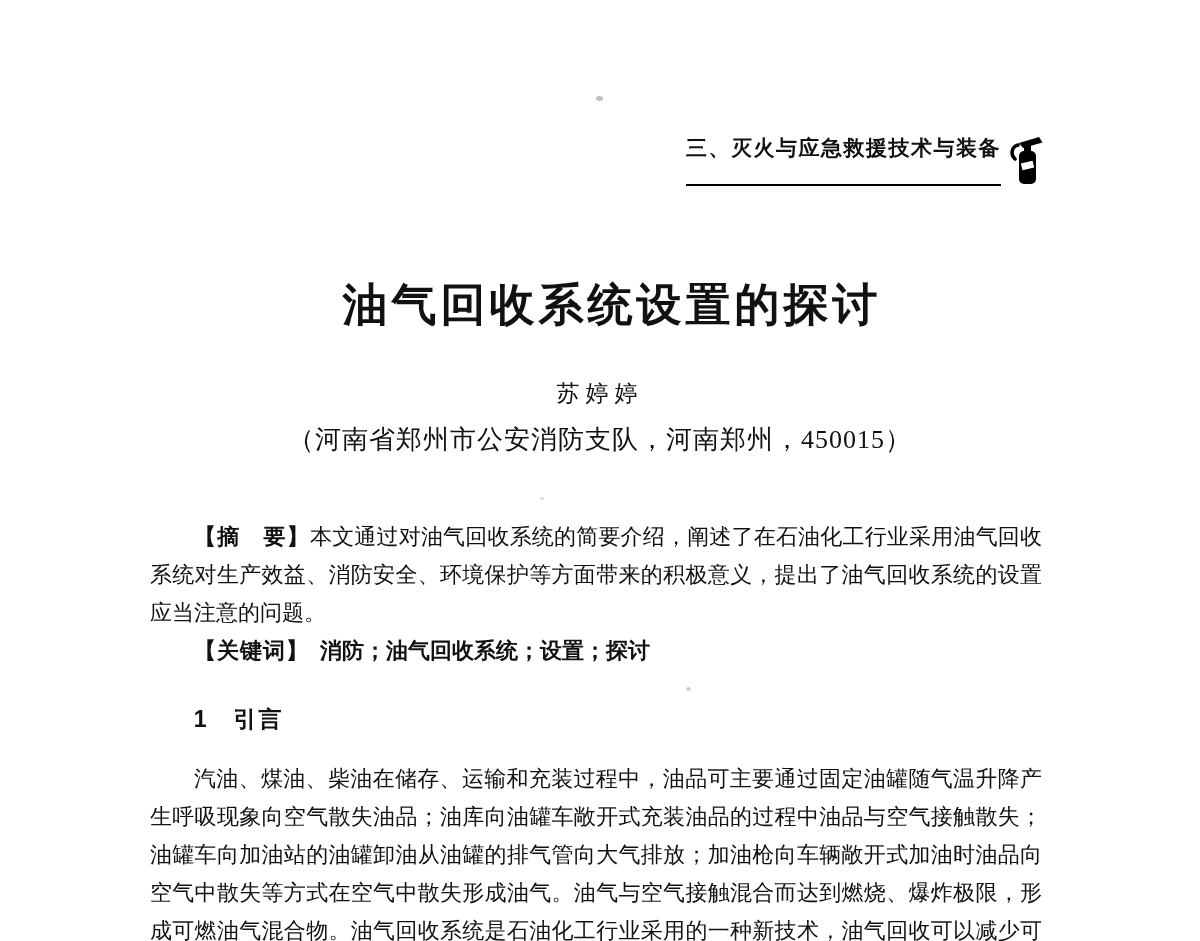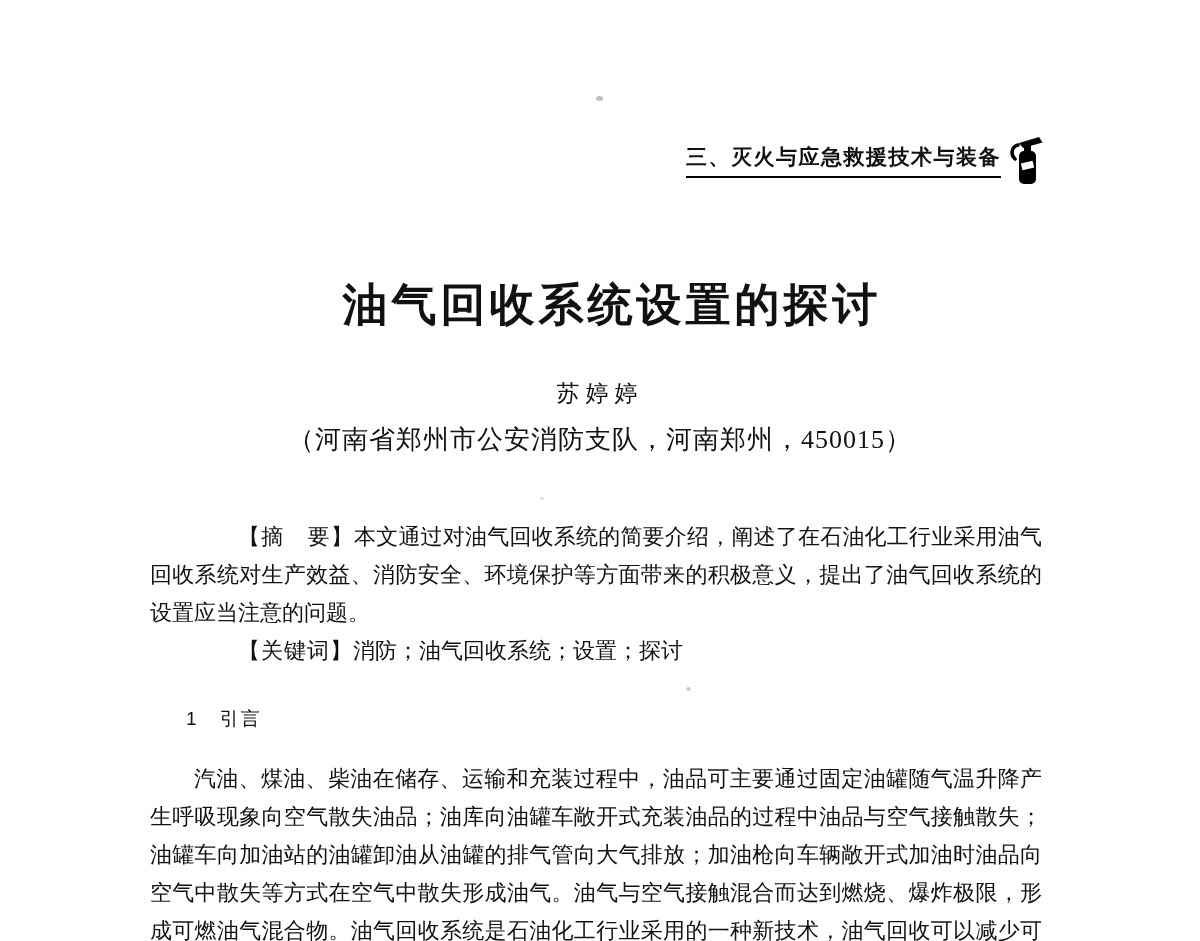--- a/index.html
+++ b/index.html
@@ -16,21 +16,20 @@
     font-family: "Liberation Serif", "DejaVu Serif", serif;
     color: #111111;
   }
 
   
   .running-header {
     position: absolute;
     top: 134px;
     right: 155px;
     display: flex;
-    align-items: center;
   }
   .running-header .header-text {
     font-size: 21px;
     letter-spacing: 1.5px;
     font-weight: 600;
     border-bottom: 2px solid #000;
     padding-bottom: 5px;
     white-space: nowrap;
   }
   .running-header .ext-icon {
@@ -79,32 +78,32 @@
     font-size: 22px;
     line-height: 38px;
   }
   .content p {
     margin: 0;
     text-align: justify;
     text-indent: 2em;
     word-break: break-all;
   }
   .inline-label {
-    font-weight: normal;
+    font-weight: bold;
     font-family: "Liberation Sans", "DejaVu Sans", sans-serif;
     letter-spacing: 1px;
-    margin-left: 44px;
   }
   .keywords-text {
-    font-weight: 400;
+    font-weight: 700;
+    margin-left: 11px;
   }
   .section-heading {
     margin: 30px 0 22px 0;
-    font-size: 19px;
-    font-weight: normal;
+    font-size: 23px;
+    font-weight: bold;
     font-family: "Liberation Sans", "DejaVu Sans", sans-serif;
     text-indent: 1.9em;
     line-height: 38px;
     letter-spacing: 2px;
   }
 
   
   .speck {
     position: absolute;
     border-radius: 50%;

